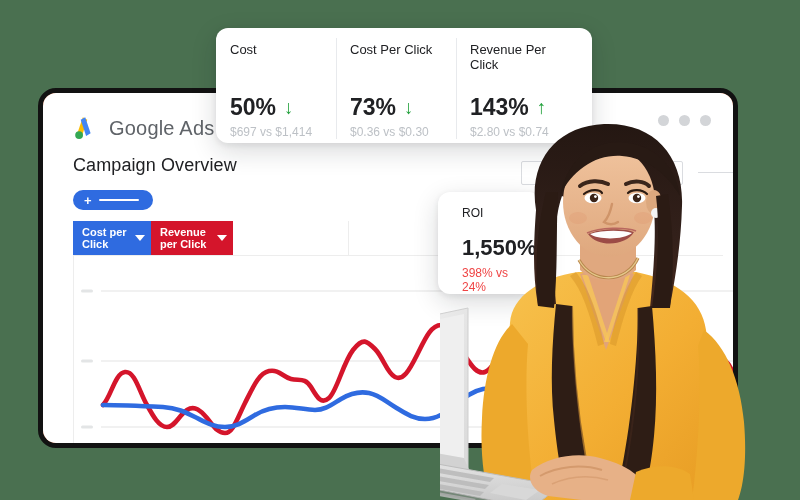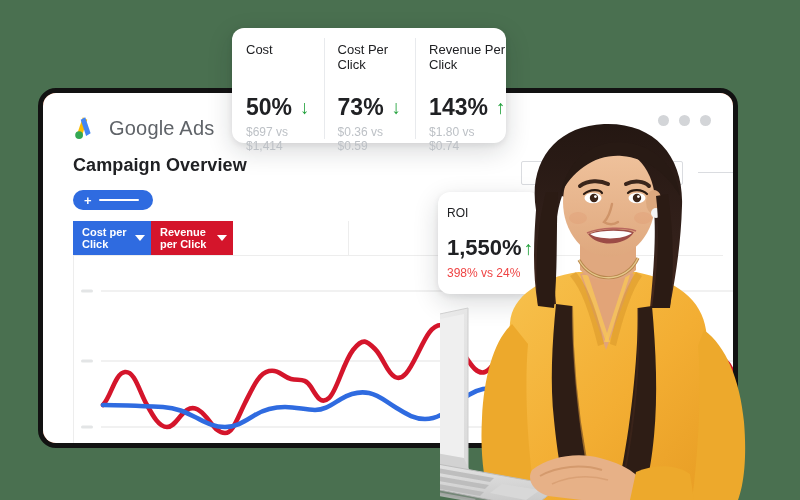--- a/index.html
+++ b/index.html
@@ -23,21 +23,21 @@
   .window-inner{position:absolute;inset:0;background:#fff;}
 
   .win-dots{position:absolute;right:22px;top:22px;display:flex;gap:10px;}
   .win-dots i{width:11px;height:11px;border-radius:50%;background:#d3d5d8;display:block;}
 
   
   .brand{position:absolute;left:30px;top:22px;display:flex;align-items:center;gap:10px;}
   .brand-logo{width:26px;height:26px;display:block;}
   .brand-name{font-size:20px;color:#5f6368;letter-spacing:.2px;}
 
-  .page-title{position:absolute;left:30px;top:62px;font-size:18px;font-weight:bold;color:#202124;letter-spacing:.1px;}
+  .page-title{position:absolute;left:30px;top:62px;font-size:18px;font-weight:normal;color:#202124;letter-spacing:.1px;}
 
   
   .pill{
     position:absolute;left:30px;top:97px;width:80px;height:20px;border-radius:11px;
     background:#2f6be0;display:flex;align-items:center;gap:7px;padding-left:11px;box-sizing:border-box;
   }
   .pill .plus{color:#fff;font-size:13px;line-height:1;font-weight:bold;}
   .pill .bar{height:2.5px;width:40px;background:#fff;border-radius:2px;}
 
   
@@ -65,31 +65,31 @@
 
   
   .chart{position:absolute;left:18px;top:34px;width:660px;height:216px;overflow:hidden;}
   .chart svg{display:block;}
 
   
   .card{
     position:absolute;background:#fff;border-radius:12px;
     box-shadow:0 8px 26px rgba(20,25,30,.16), 0 2px 6px rgba(20,25,30,.08);
   }
-  .metrics-card{left:232px;top:28px;width:274px;height:115px;display:flex;padding:14px 16px 0 0;box-sizing:border-box;}
+  .metrics-card{left:216px;top:28px;width:376px;height:115px;display:flex;padding:14px 16px 0 0;box-sizing:border-box;}
   .mcol{flex:1;padding:0 14px;position:relative;box-sizing:border-box;}
   .mcol + .mcol::before{content:"";position:absolute;left:0;top:-4px;bottom:4px;width:1px;background:#e8eaed;}
   .m-label{font-size:13px;color:#202124;line-height:15px;min-height:30px;}
   .m-value{font-size:23px;font-weight:bold;color:#202124;line-height:1;margin-top:24px;display:flex;align-items:center;gap:8px;}
   .arrow{font-size:19px;font-weight:bold;line-height:1;}
   .arrow.down{color:#23a23d;}
   .arrow.up{color:#23a23d;}
   .m-sub{font-size:12px;color:#bdc1c6;line-height:14px;margin-top:6px;}
 
-  .roi-card{left:438px;top:192px;width:103px;height:102px;padding:14px 9px;box-sizing:border-box;}
+  .roi-card{left:438px;top:192px;width:103px;height:102px;padding:14px 24px;box-sizing:border-box;}
   .roi-label{font-size:12px;color:#202124;}
   .roi-value{font-size:22px;font-weight:bold;color:#202124;margin-top:17px;display:flex;align-items:center;gap:2px;line-height:1;}
   .roi-sub{font-size:12px;color:#ef4444;margin-top:7px;}
 
   
   .person{position:absolute;left:440px;top:118px;width:330px;height:382px;}
   .person svg{display:block;}
 </style>
 </head>
 <body>
@@ -228,30 +228,30 @@
       </div>
       <div class="m-sub">$697 vs $1,414</div>
     </div>
 
     <div class="mcol">
       <div class="m-label">Cost Per Click</div>
       <div class="m-value">
         <span>73%</span>
         <span class="arrow down">↓</span>
       </div>
-      <div class="m-sub">$0.36 vs $0.59</div>
+      <div class="m-sub">$0.36 vs $0.30</div>
     </div>
 
     <div class="mcol">
       <div class="m-label">Revenue Per Click</div>
       <div class="m-value">
         <span>143%</span>
         <span class="arrow up">↑</span>
       </div>
-      <div class="m-sub">$1.80 vs $0.74</div>
+      <div class="m-sub">$2.80 vs $0.74</div>
     </div>
   </div>
 
   <div class="card roi-card">
     <div class="roi-label">ROI</div>
     <div class="roi-value">
       <span>1,550%</span>
       <span class="arrow up">↑</span>
     </div>
     <div class="roi-sub">398% vs 24%</div>

